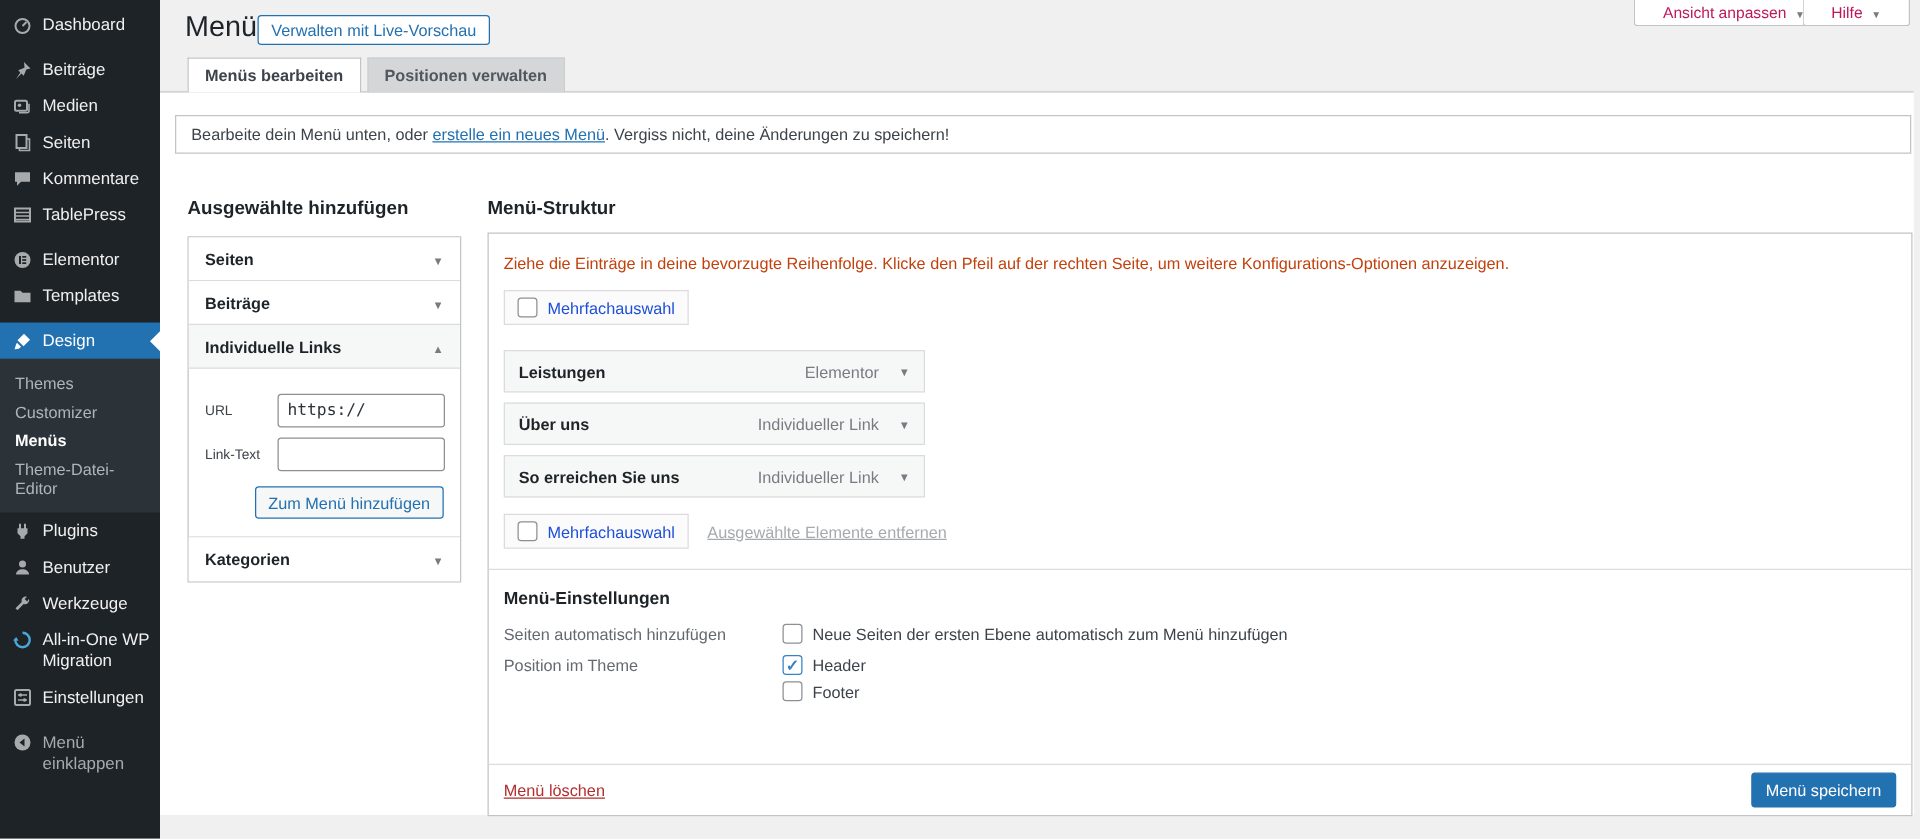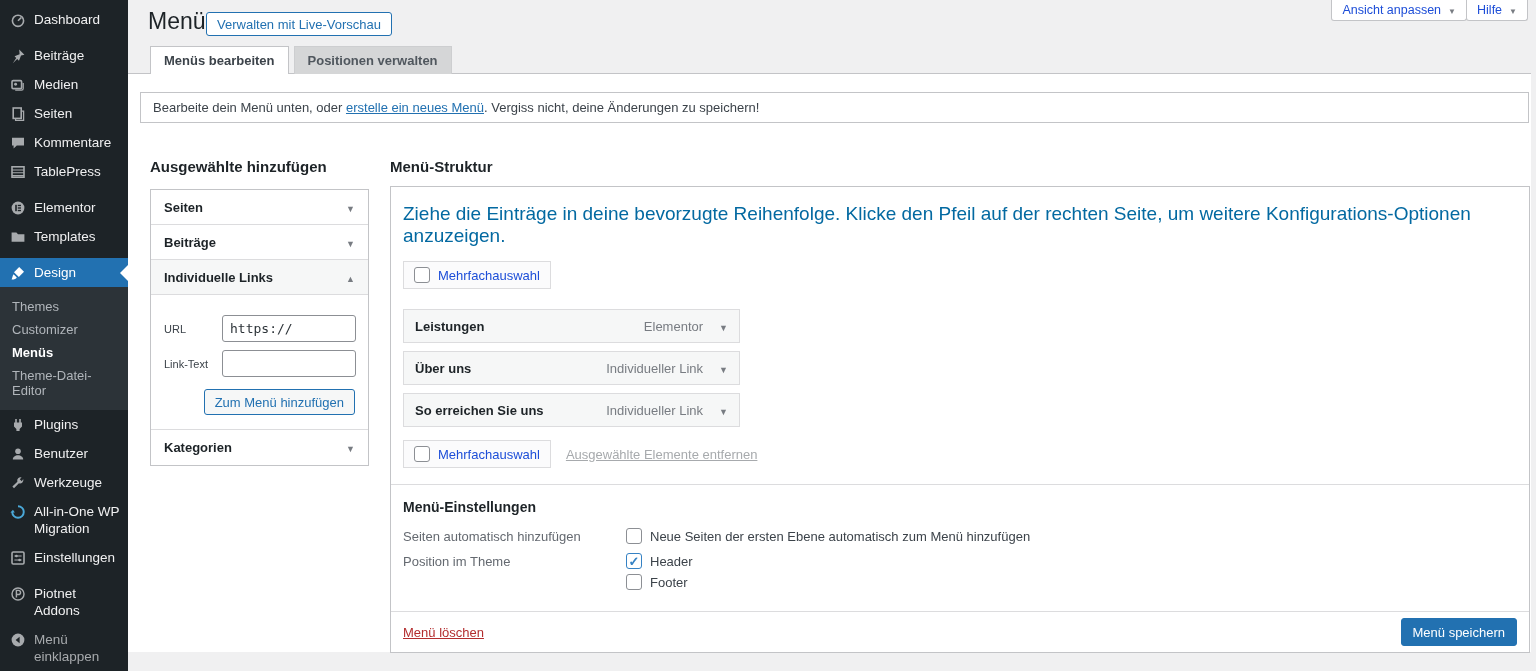--- a/index.html
+++ b/index.html
@@ -17,21 +17,21 @@
   .sb-item.active::after { content: ""; position: absolute; right: 0; top: 50%; transform: translateY(-50%); border: 8px solid transparent; border-right: 8px solid #fff; }
   .sb-submenu { background: #2c3338; padding: 8px 0; }
   .sb-sub { padding: 4px 4px 4px 12px; font-size: 13px; line-height: 15px; color: #b0b5ba; cursor: pointer; }
   .sb-sub.current { color: #fff; font-weight: bold; }
   .sb-item.dim { color: #a7aaad; }
 
   
   .content { position: absolute; left: 128px; top: 0; width: 1408px; height: 671px; background: #f0f0f1; }
   .page-title { position: absolute; left: 20px; top: 8px; font-size: 23px; font-weight: 400; color: #1d2327; }
   .live-btn { position: absolute; left: 78px; top: 12px; height: 24px; padding: 0 10px; display: inline-flex; align-items: center; background: #fff; border: 1px solid #2271b1; border-radius: 3px; color: #2271b1; font-size: 13px; cursor: pointer; }
-  .screen-toggle { position: absolute; top: 0; height: 21px; background: #fff; border: 1px solid #c3c4c7; border-top: none; border-radius: 0 0 3px 3px; display: inline-flex; align-items: center; gap: 7px; padding: 0 10px; font-size: 12.5px; color: #1d4ed8; cursor: pointer; }
+  .screen-toggle { position: absolute; top: 0; height: 21px; background: #fff; border: 1px solid #c3c4c7; border-top: none; border-radius: 0 0 3px 3px; display: inline-flex; align-items: center; gap: 7px; padding: 0 22px; font-size: 12.5px; color: #be185d; cursor: pointer; }
   .t-ansicht { right: 69px; }
   .t-hilfe { right: 8px; }
   .caret-down-s::before { content: "▼"; font-size: 8px; color: #787c82; }
 
   .nav-tabs { position: absolute; left: 22px; top: 46px; display: flex; gap: 5px; z-index: 3; }
   .nav-tab { height: 28px; padding: 0 13px; display: inline-flex; align-items: center; font-size: 13px; font-weight: 600; cursor: pointer; }
   .nav-tab.on { background: #fff; border: 1px solid #c3c4c7; border-bottom: none; color: #3c434a; margin-bottom: -1px; }
   .nav-tab.off { background: #d5d6d7; border: 1px solid #cdced0; border-bottom: none; color: #50575e; }
 
   .white-panel { position: absolute; left: 0; top: 73px; width: 1403px; height: 579px; background: #fff; border-top: 1px solid #c3c4c7; }
@@ -57,21 +57,21 @@
   .mono { font-family: "DejaVu Sans Mono", monospace; }
   .add-row { text-align: right; margin-top: 12px; }
   .add-btn { height: 26px; padding: 0 10px; background: #f6f7f7; border: 1px solid #2271b1; border-radius: 3px; color: #2271b1; font-size: 13px; cursor: pointer; }
 
   
   .menu-box { position: absolute; left: 262px; top: 112px; width: 1140px; height: 467px; background: #fff; border: 1px solid #c3c4c7; display: flex; flex-direction: column; }
   .name-row { height: 48px; flex: 0 0 48px; background: #f6f7f7; border-bottom: 1px solid #dcdcde; display: flex; align-items: center; gap: 14px; padding: 0 12px; }
   .name-row label { font-size: 13px; color: #3c434a; }
   .name-row input { width: 205px; height: 29px; border: 1px solid #8c8f94; border-radius: 3px; padding: 0 8px; font-size: 13.5px; color: #2c3338; background: #fff; }
   .box-body { flex: 1; padding: 10px 12px 0; }
-  .instructions { font-size: 19px; color: #0369a1; margin: 6px 0 14px; }
+  .instructions { font-size: 13px; color: #c2410c; margin: 6px 0 14px; }
   .bulk-box { display: inline-flex; align-items: flex-end; gap: 8px; border: 1px solid #dcdcde; background: #fbfbfc; padding: 5px 10px; font-size: 13px; color: #1d4ed8; }
   .cb { width: 16px; height: 16px; flex: 0 0 16px; border: 1px solid #8c8f94; border-radius: 3px; background: #fff; display: inline-flex; align-items: center; justify-content: center; cursor: pointer; }
   .cb.checked { border-color: #3582c4; }
   .cb.checked::before { content: "✓"; color: #3582c4; font-size: 13px; font-weight: bold; line-height: 1; }
   .mi-list { width: 337px; margin-top: 20px; }
   .menu-item { height: 34px; background: #f6f7f7; border: 1px solid #dcdcde; margin-bottom: 8px; display: flex; align-items: center; justify-content: space-between; padding: 0 11px; cursor: move; }
   .mi-label { font-size: 13px; font-weight: 600; color: #1d2327; }
   .mi-right { display: flex; align-items: center; gap: 16px; }
   .mi-type { font-size: 13px; color: #787c82; }
   .bulk-row { margin-top: 13px; display: flex; align-items: center; gap: 15px; }
@@ -220,29 +220,20 @@
         <svg viewBox="0 0 20 20">
           <rect x="2.5" y="2.5" width="15" height="15" rx="1.5" fill="none" stroke="currentColor" stroke-width="2"></rect>
           <path d="M5.5 7.5h9M5.5 12.5h9" stroke="currentColor" stroke-width="1.5" fill="none"></path>
           <circle cx="8" cy="7.5" r="1.7" fill="currentColor"></circle>
           <circle cx="12" cy="12.5" r="1.7" fill="currentColor"></circle>
         </svg>
       </span>
     <span>Einstellungen</span>
   </div>
   <div class="sb-gap"></div>
-  <div class="sb-item">
-    <span class="sb-icon">
-        <svg viewBox="0 0 20 20">
-          <circle cx="10" cy="10" r="7.5" fill="none" stroke="currentColor" stroke-width="1.8"></circle>
-          <path d="M8 14.5V5.5h2.6a2.6 2.6 0 0 1 0 5.2H8" fill="none" stroke="currentColor" stroke-width="1.8"></path>
-        </svg>
-      </span>
-    <span>Piotnet Addons</span>
-  </div>
   <div class="sb-item dim">
     <span class="sb-icon">
         <svg viewBox="0 0 20 20">
           <circle cx="10" cy="10" r="8" fill="currentColor"></circle>
           <path d="M12 6l-5 4 5 4z" fill="#1d2327"></path>
         </svg>
       </span>
     <span>Menü einklappen</span>
   </div>
 </nav>

